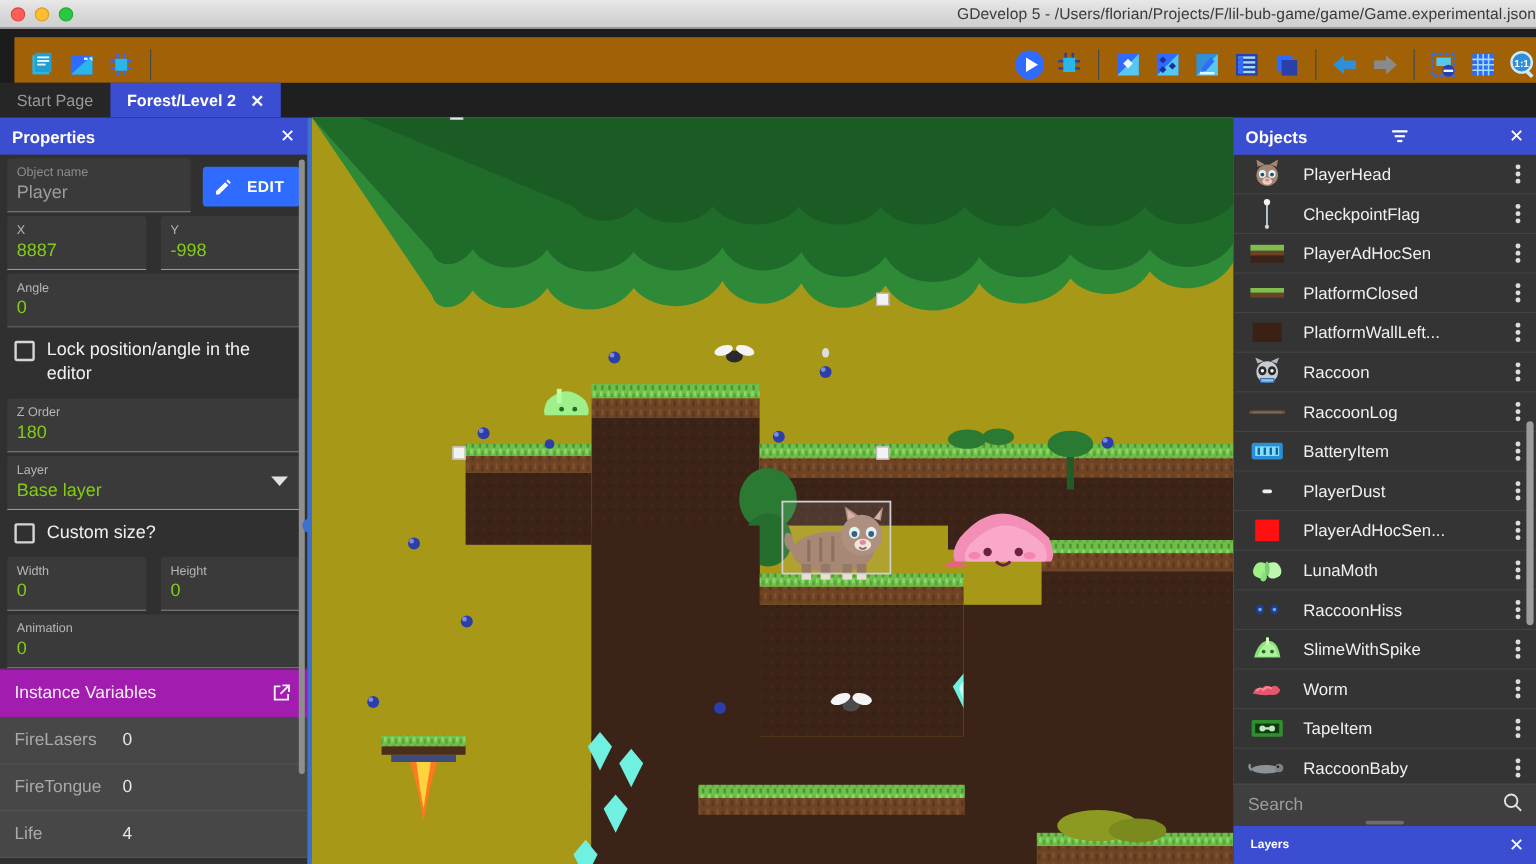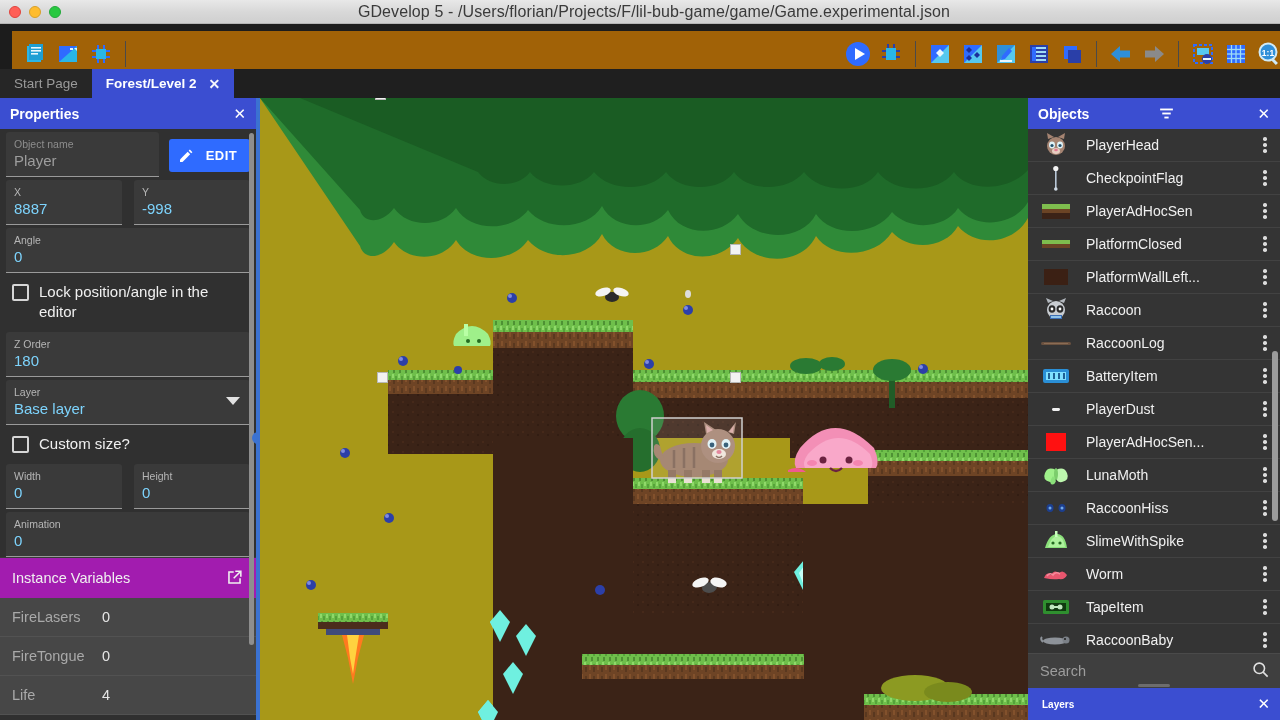--- a/index.html
+++ b/index.html
@@ -18,22 +18,22 @@
     background:linear-gradient(to bottom,#e8e8e8 0%,#d8d8d8 52%,#cfcfcf 100%);
     border-bottom:1px solid #b4b4b4;
     display:flex; align-items:center;
   }
   .lights { display:flex; gap:8px; padding-left:9px; }
   .light { width:12px; height:12px; border-radius:50%; }
   .light.r { background:#ff5f57; border:1px solid #e0443e; }
   .light.y { background:#febc2e; border:1px solid #d8a02a; }
   .light.g { background:#28c840; border:1px solid #23a93a; }
   .title-text {
-    position:absolute; left:0; right:0; text-align:center;
-    font-size:16px; color:#3a3a3a; letter-spacing:0.1px;
+    position:absolute; left:0; right:0; text-align:right;
+    font-size:13px; color:#3a3a3a; letter-spacing:0.1px;
     pointer-events:none;
     padding-left:28px;
   }
 
   
   .toolbar {
     position:absolute; top:31px; left:0; width:1280px; height:45px;
     background:#a16207;
     display:flex; align-items:center;margin-left:12px;
   }
@@ -71,21 +71,21 @@
   .panel-head .ptitle { font-size:14px; font-weight:bold; color:#fff; }
   .panel-head .pclose { margin-left:auto; color:#fff; font-size:15px; cursor:pointer; line-height:1; }
   .panel-head .pfilter { margin-left:auto; margin-right:14px; cursor:pointer; display:flex; }
 
   .props-body { flex:1; overflow:hidden; position:relative; background:#303030; }
   .field {
     background:#3a3a3a; margin:3px 6px 0 6px; padding:5px 8px 5px 8px;
     border-bottom:1px solid #9a9a9a; border-radius:3px 3px 0 0;
   }
   .field .flabel { font-size:10.5px; color:#b6b6b6; line-height:14px; }
-  .field .fvalue { font-size:15px; color:#7dd3fc; line-height:20px; }
+  .field .fvalue { font-size:15px; color:#84cc16; line-height:20px; }
   .field.disabled .flabel { color:#8d8d8d; }
   .field.disabled .fvalue { color:#9d9d9d; }
 
   .row2 { display:flex; }
   .row2 .field { flex:1; }
 
   .namerow { display:flex; align-items:flex-start; padding-right:6px; }
   .namerow .field { flex:1; }
   .edit-btn {
     margin:10px 0 0 4px; background:#2f6bff; color:#fff; border:none;

